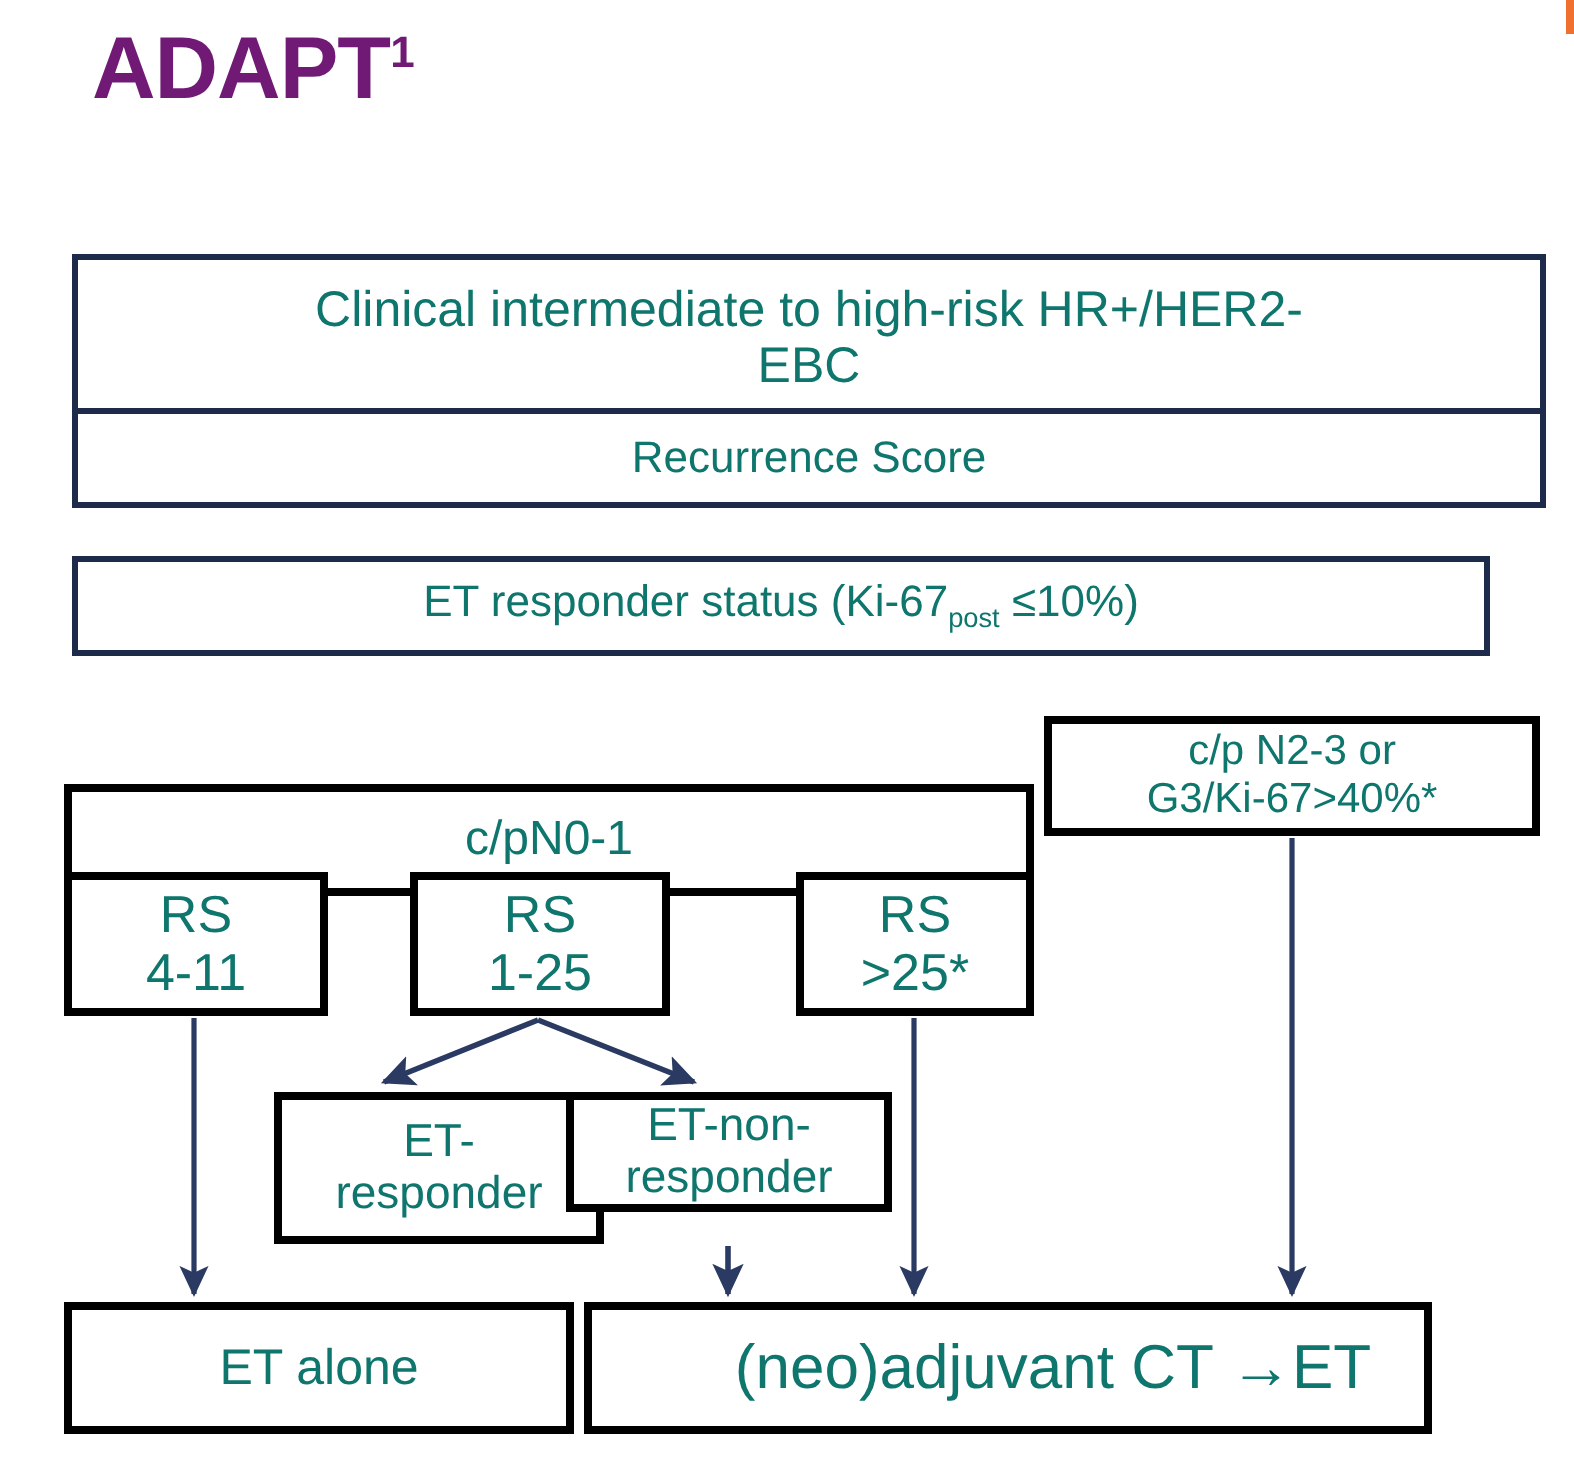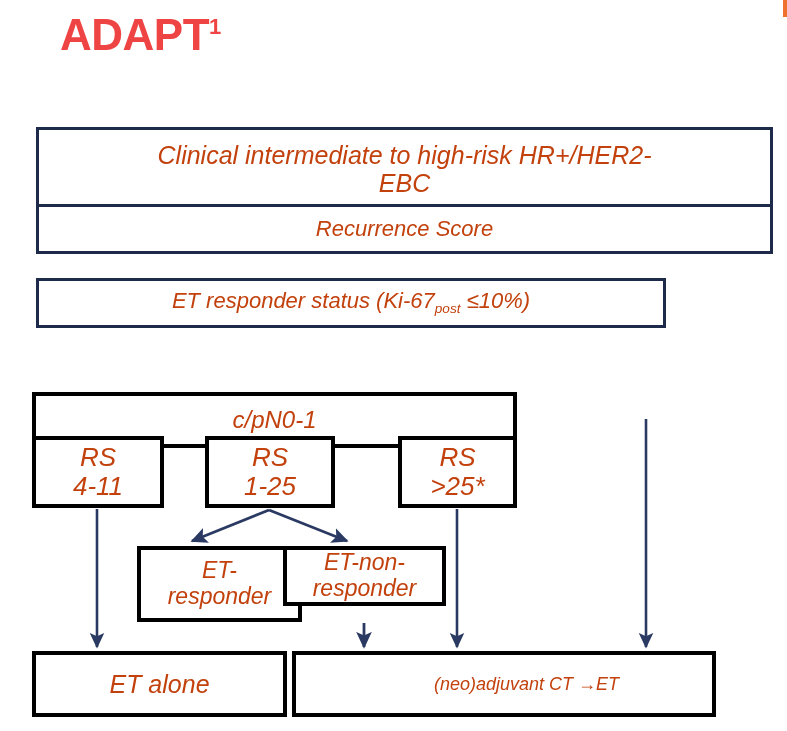--- a/index.html
+++ b/index.html
@@ -14,25 +14,25 @@
     position: relative;
     width: 787px;
     height: 731px;
     background: #ffffff;
     overflow: hidden;
   }
 
   
   #title {
     position: absolute;
-    left: 60px;
+    left: 46px;
     top: 12px;
     font-size: 44px;
     font-weight: bold;
-    color: #ef4444;
+    color: #701a75;
     letter-spacing: -0.5px;
     white-space: nowrap;
     line-height: 1.05;
   }
   #title .sup {
     font-size: 22px;
     vertical-align: super;
     font-weight: bold;
   }
 
@@ -48,43 +48,42 @@
 
   
   .box {
     position: absolute;
     box-sizing: border-box;
     background: #ffffff;
     display: flex;
     align-items: center;
     justify-content: center;
     text-align: center;
-    color: #c2410c;
+    color: #0f766e;
     line-height: 1.12;
-    font-style: italic;
   }
   .navy {
     border: 3px solid #1d2a4a;
   }
   .blk {
     border: 4px solid #000000;
   }
 
   
   #box-population {
     left: 36px; top: 127px; width: 737px; height: 84px;
     font-size: 25px;
     padding: 0 16px;
   }
   #box-rs {
     left: 36px; top: 204px; width: 737px; height: 50px;
     font-size: 22px;
   }
   #box-etstatus {
-    left: 36px; top: 278px; width: 630px; height: 50px;
+    left: 36px; top: 278px; width: 709px; height: 50px;
     font-size: 22px;
   }
 
   #box-n01 {
     left: 32px; top: 360px; width: 485px; height: 56px;
     font-size: 24px;
     margin-top: 32px;
   }
   #box-n23 {
     left: 522px; top: 358px; width: 248px; height: 60px;
@@ -114,21 +113,21 @@
     left: 283px; top: 546px; width: 163px; height: 60px;
     font-size: 23px;
   }
 
   #box-et-alone {
     left: 32px; top: 651px; width: 255px; height: 66px;
     font-size: 25px;
   }
   #box-ct-et {
     left: 292px; top: 651px; width: 424px; height: 66px;
-    font-size: 18px;
+    font-size: 31px;
     padding-left: 45px;
   }
 
   
   .sub {
     font-size: 0.62em;
     vertical-align: sub;
   }
 
   
@@ -161,20 +160,26 @@
   </div>
 
   <div class="box navy" id="box-etstatus">
     <span><span>ET responder status (Ki-67</span><span class="sub">post</span><span> ≤10%)</span></span>
   </div>
 
   <div class="box blk" id="box-n01">
     <span>c/pN0-1</span>
   </div>
 
+  <div class="box blk" id="box-n23">
+    <div>
+      <span>c/p N2-3 or</span><br>
+      <span>G3/Ki-67&gt;40%*</span>
+    </div>
+  </div>
 
   <div class="box blk" id="box-rs-low">
     <div>
       <span>RS</span><br>
       <span>4-11</span>
     </div>
   </div>
 
   <div class="box blk" id="box-rs-mid">
     <div>

